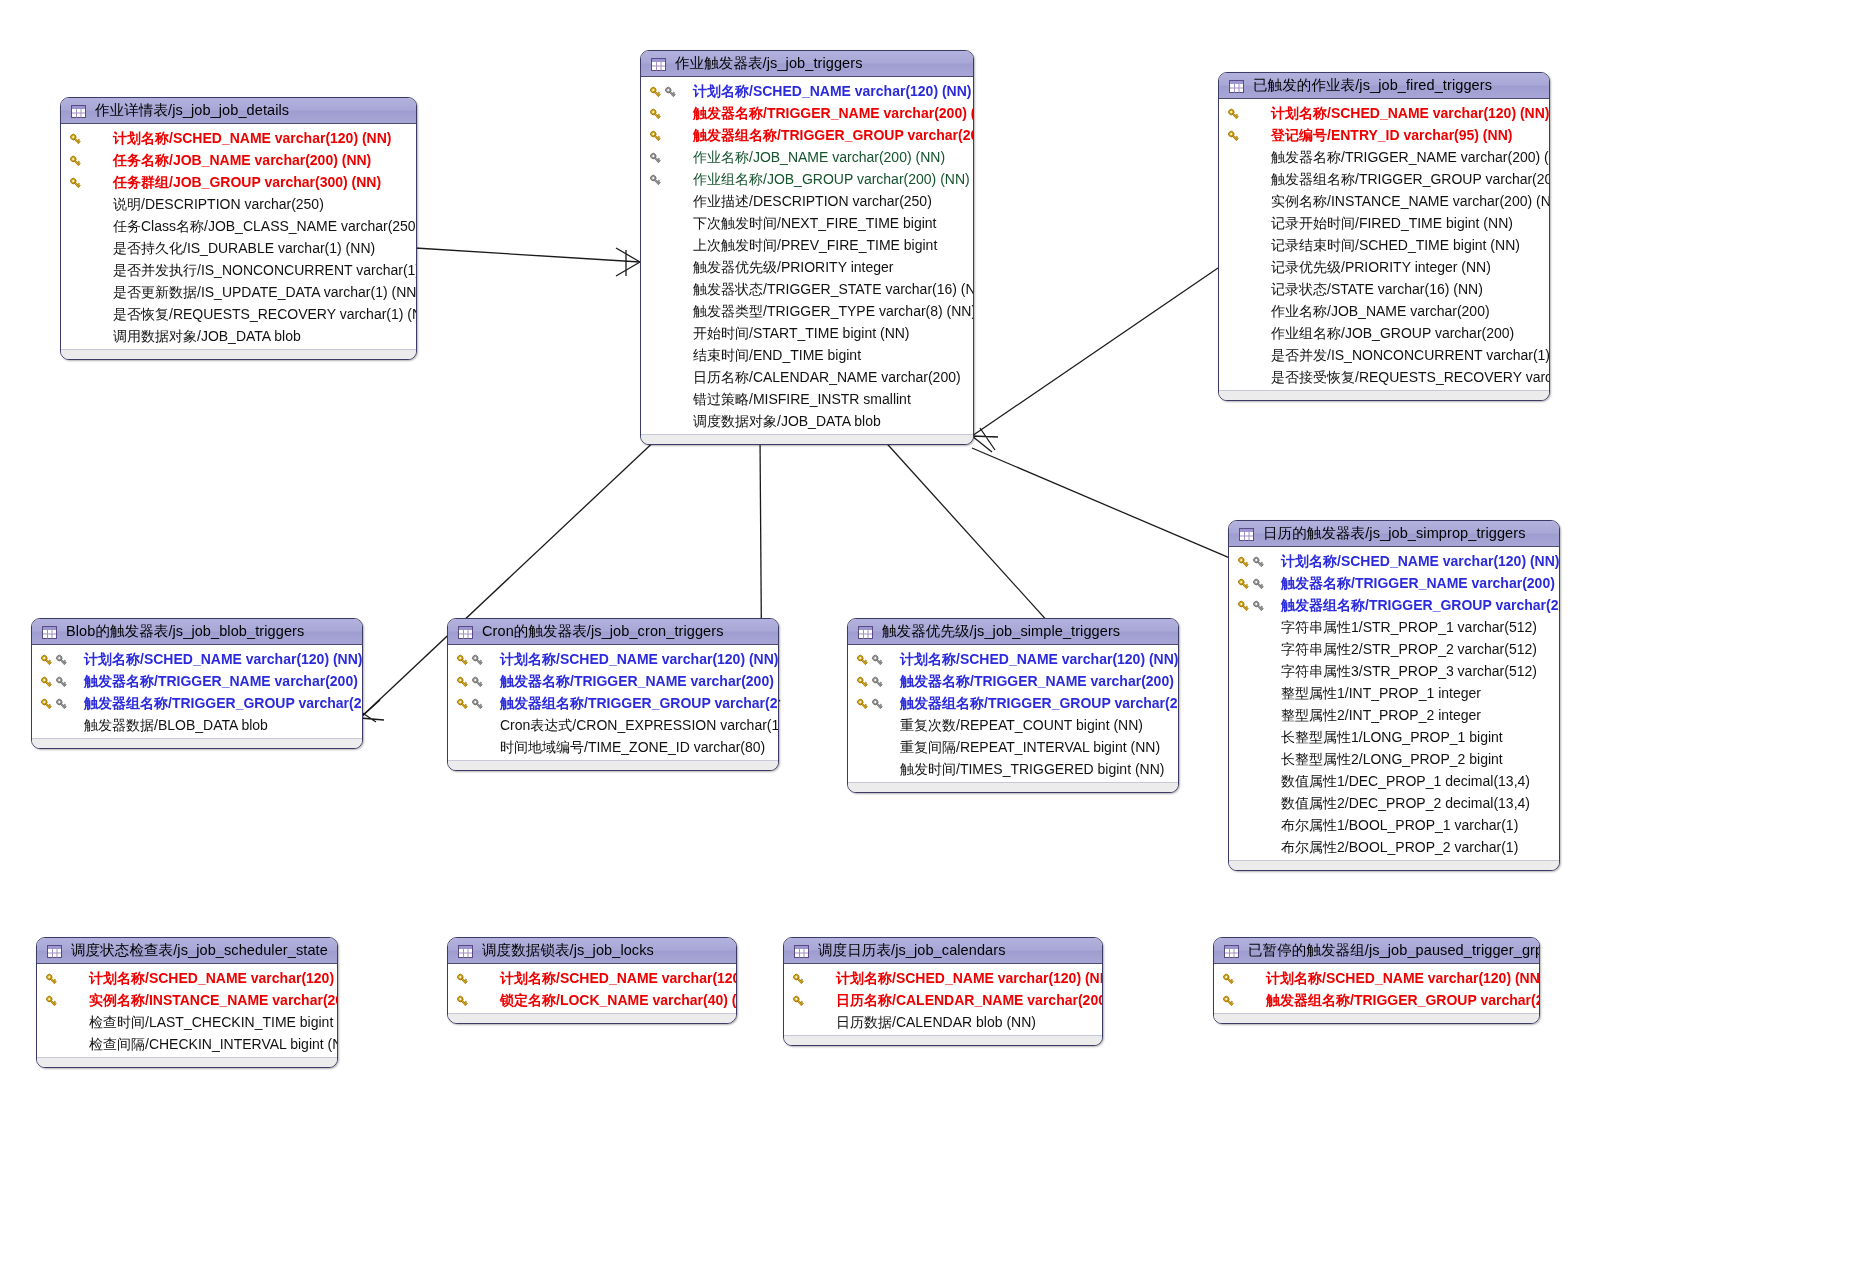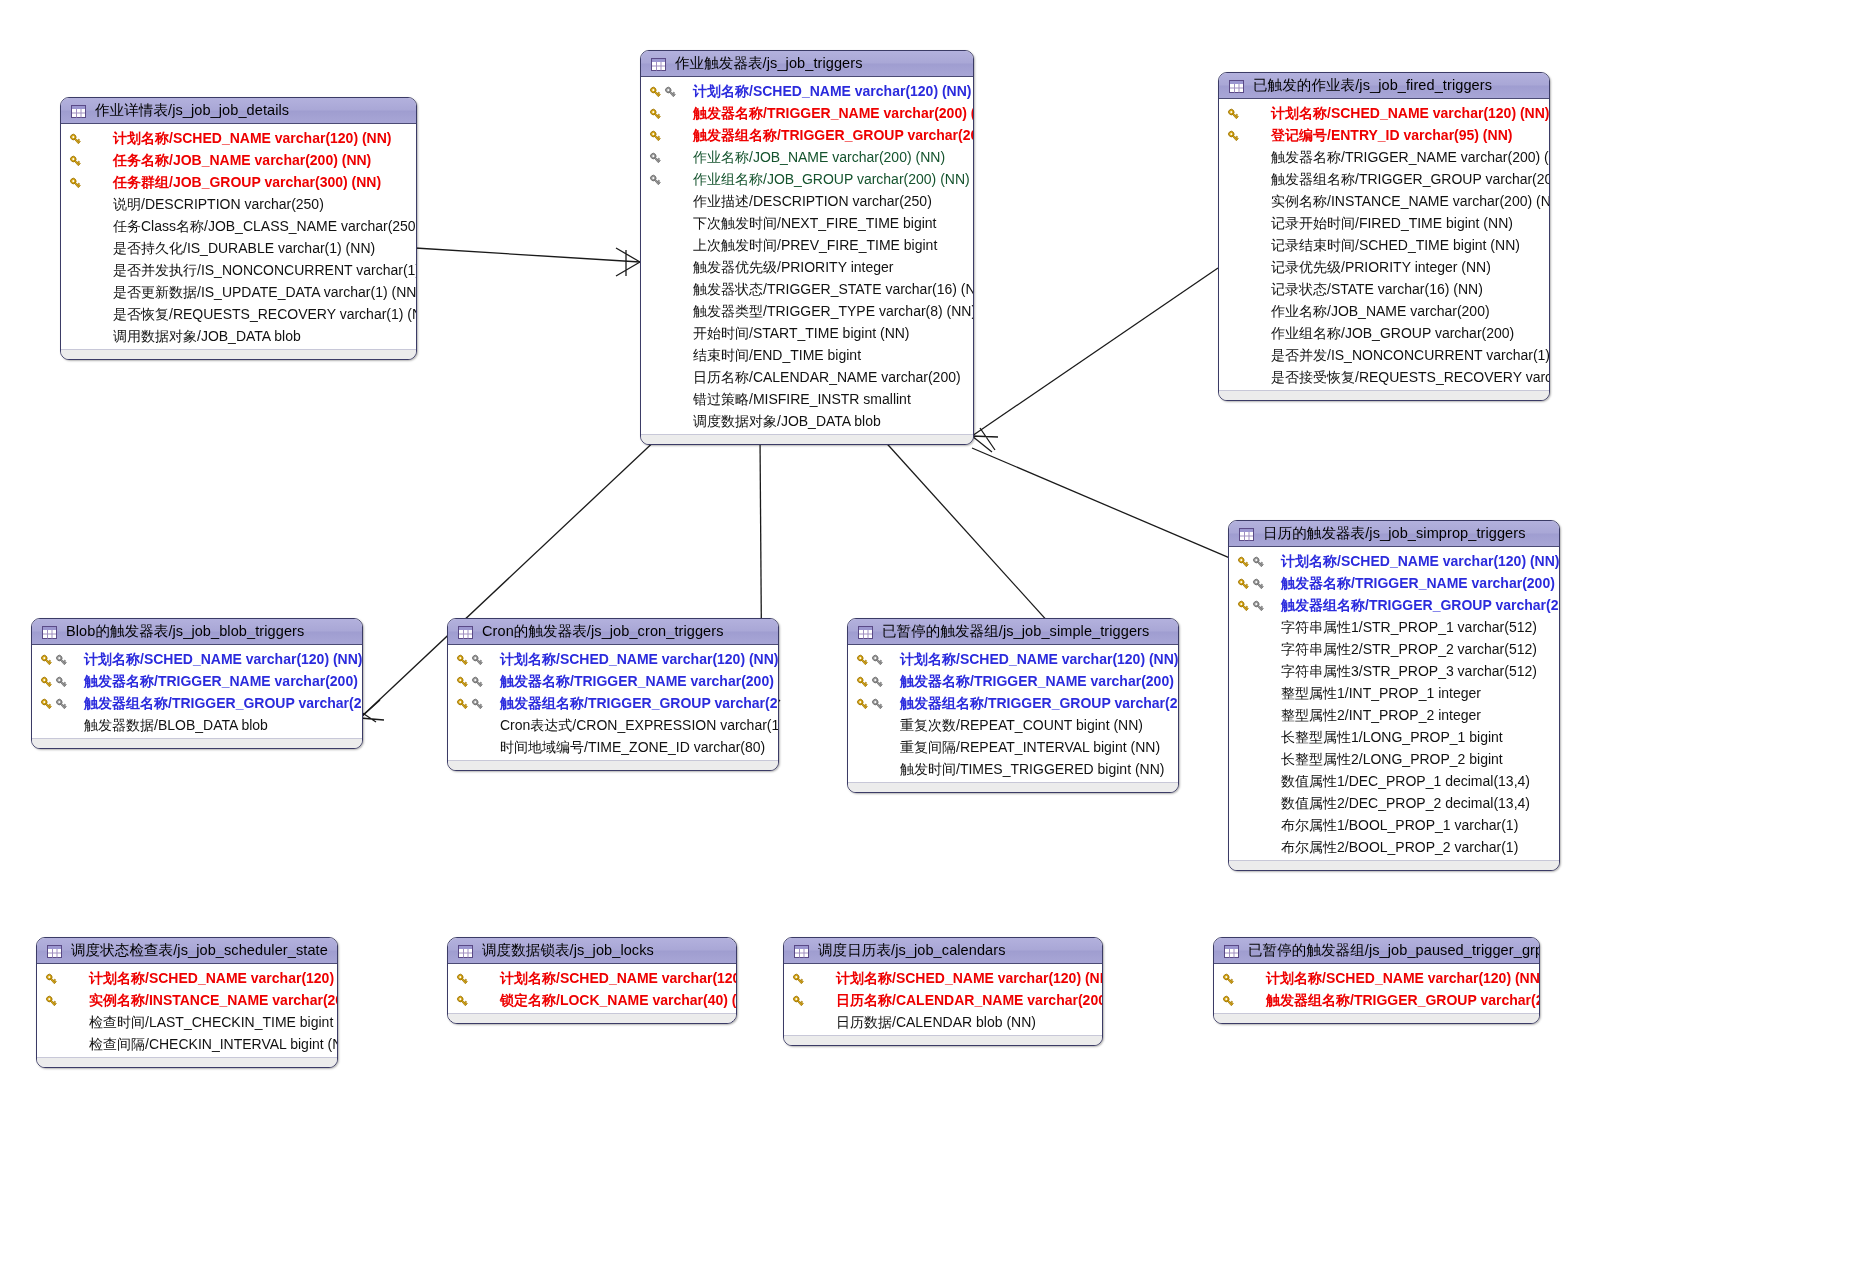--- a/index.html
+++ b/index.html
@@ -647,21 +647,21 @@
     <div class="table-box" style="left: 847px; top: 618px; width: 330px; height: 173px;">
       <div class="tbl-header">
       <span class="tbl-ico">
     <svg width="15" height="13" viewBox="0 0 15 13">
       <rect x="0.5" y="0.5" width="14" height="12" fill="#ffffff" stroke="#5a4a86" stroke-width="1"></rect>
       <rect x="1" y="1" width="13" height="3" fill="#9b96d0"></rect>
       <line x1="5.5" y1="4" x2="5.5" y2="12.5" stroke="#a08fc0" stroke-width="1"></line>
       <line x1="10" y1="4" x2="10" y2="12.5" stroke="#a08fc0" stroke-width="1"></line>
       <line x1="1" y1="8" x2="14" y2="8" stroke="#a08fc0" stroke-width="1"></line>
     </svg></span>
-      <span class="tbl-title">已暂停的触发器组/js_job_simple_triggers</span>
+      <span class="tbl-title">触发器优先级/js_job_simple_triggers</span>
     </div>
       <div class="tbl-body">
         <div class="row">
         <span class="keys">
           <span class="key-ico">
     <svg width="13" height="13" viewBox="0 0 13 13">
       <g transform="rotate(-42 6.5 6.5)">
         <circle cx="6.5" cy="3.2" r="2.7" fill="#d9a915" stroke="#9e7508" stroke-width="0.9"></circle>
         <circle cx="6.5" cy="3.2" r="1.0" fill="#ffffff"></circle>
         <rect x="5.8" y="5.2" width="1.5" height="6.3" fill="#d9a915" stroke="#9e7508" stroke-width="0.7"></rect>

